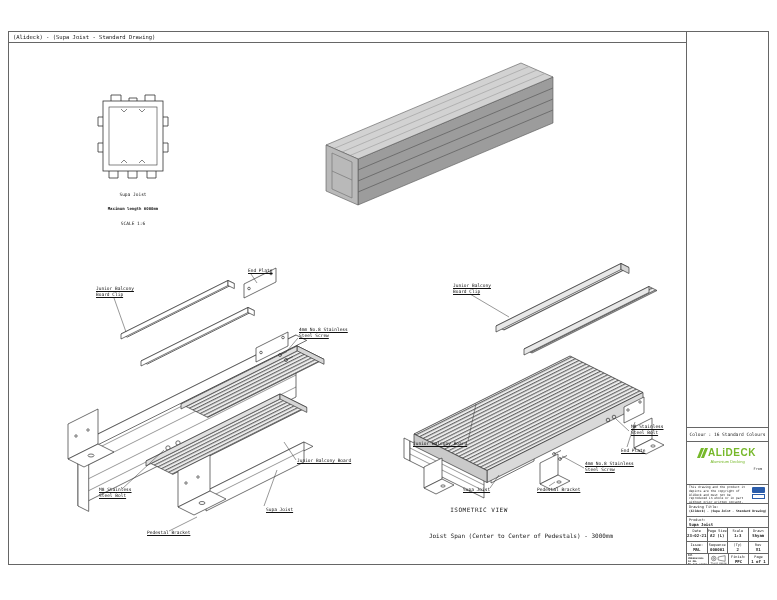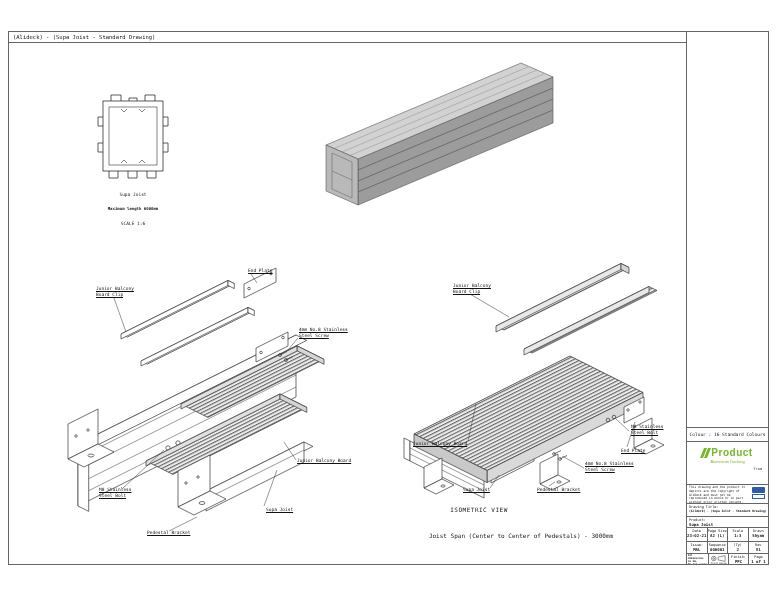--- a/index.html
+++ b/index.html
@@ -253,21 +253,21 @@
 
   <div class="sidebar">
     <div class="sb-spacer"></div>
 
     <div class="sbox sb-colour">Colour : 16 Standard Colours</div>
 
     <div class="sbox sb-logo">
       <div class="logo-row">
         <span class="slash"></span>
         <span class="slash"></span>
-        <span class="brand">Product</span>
+        <span class="brand">ALiDECK</span>
       </div>
       <div class="tagline">Aluminium Decking</div>
       <div class="fromlbl">From</div>
     </div>
 
     <div class="sbox sb-disc">
       <div class="disc-text">This drawing and the product it depicts are the copyright of AliDeck and must not be reproduced in whole or in part without prior written consent.</div>
       <div class="partner">
         <div class="pmark1"></div>
         <div class="pmark2"></div>

